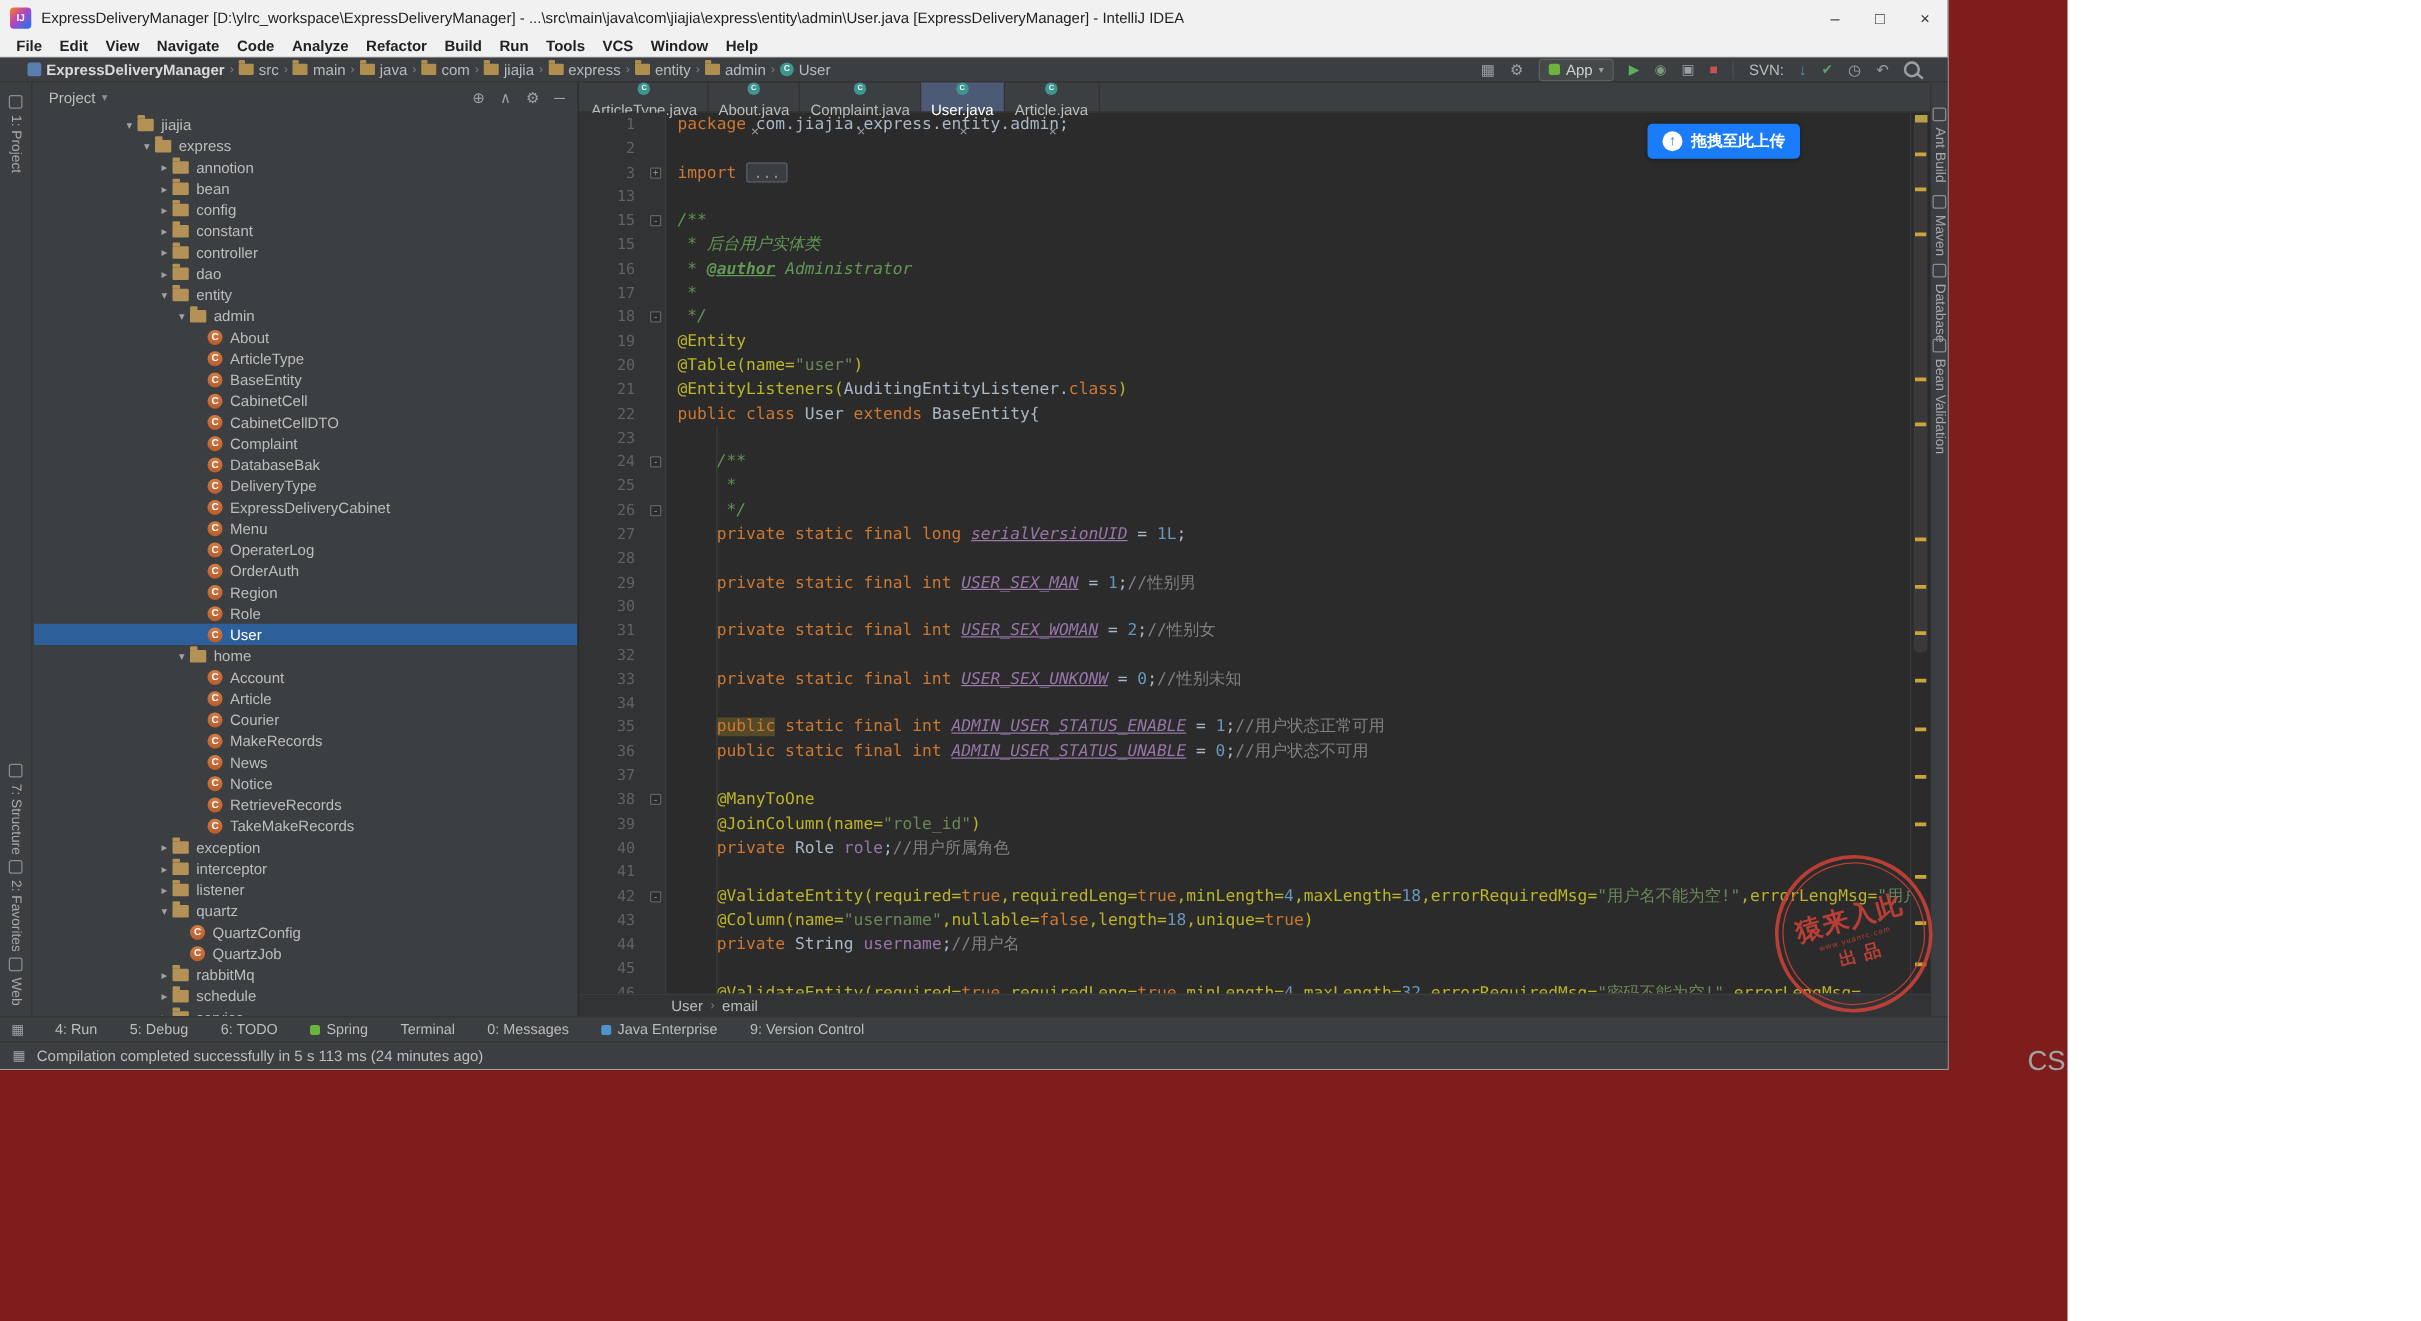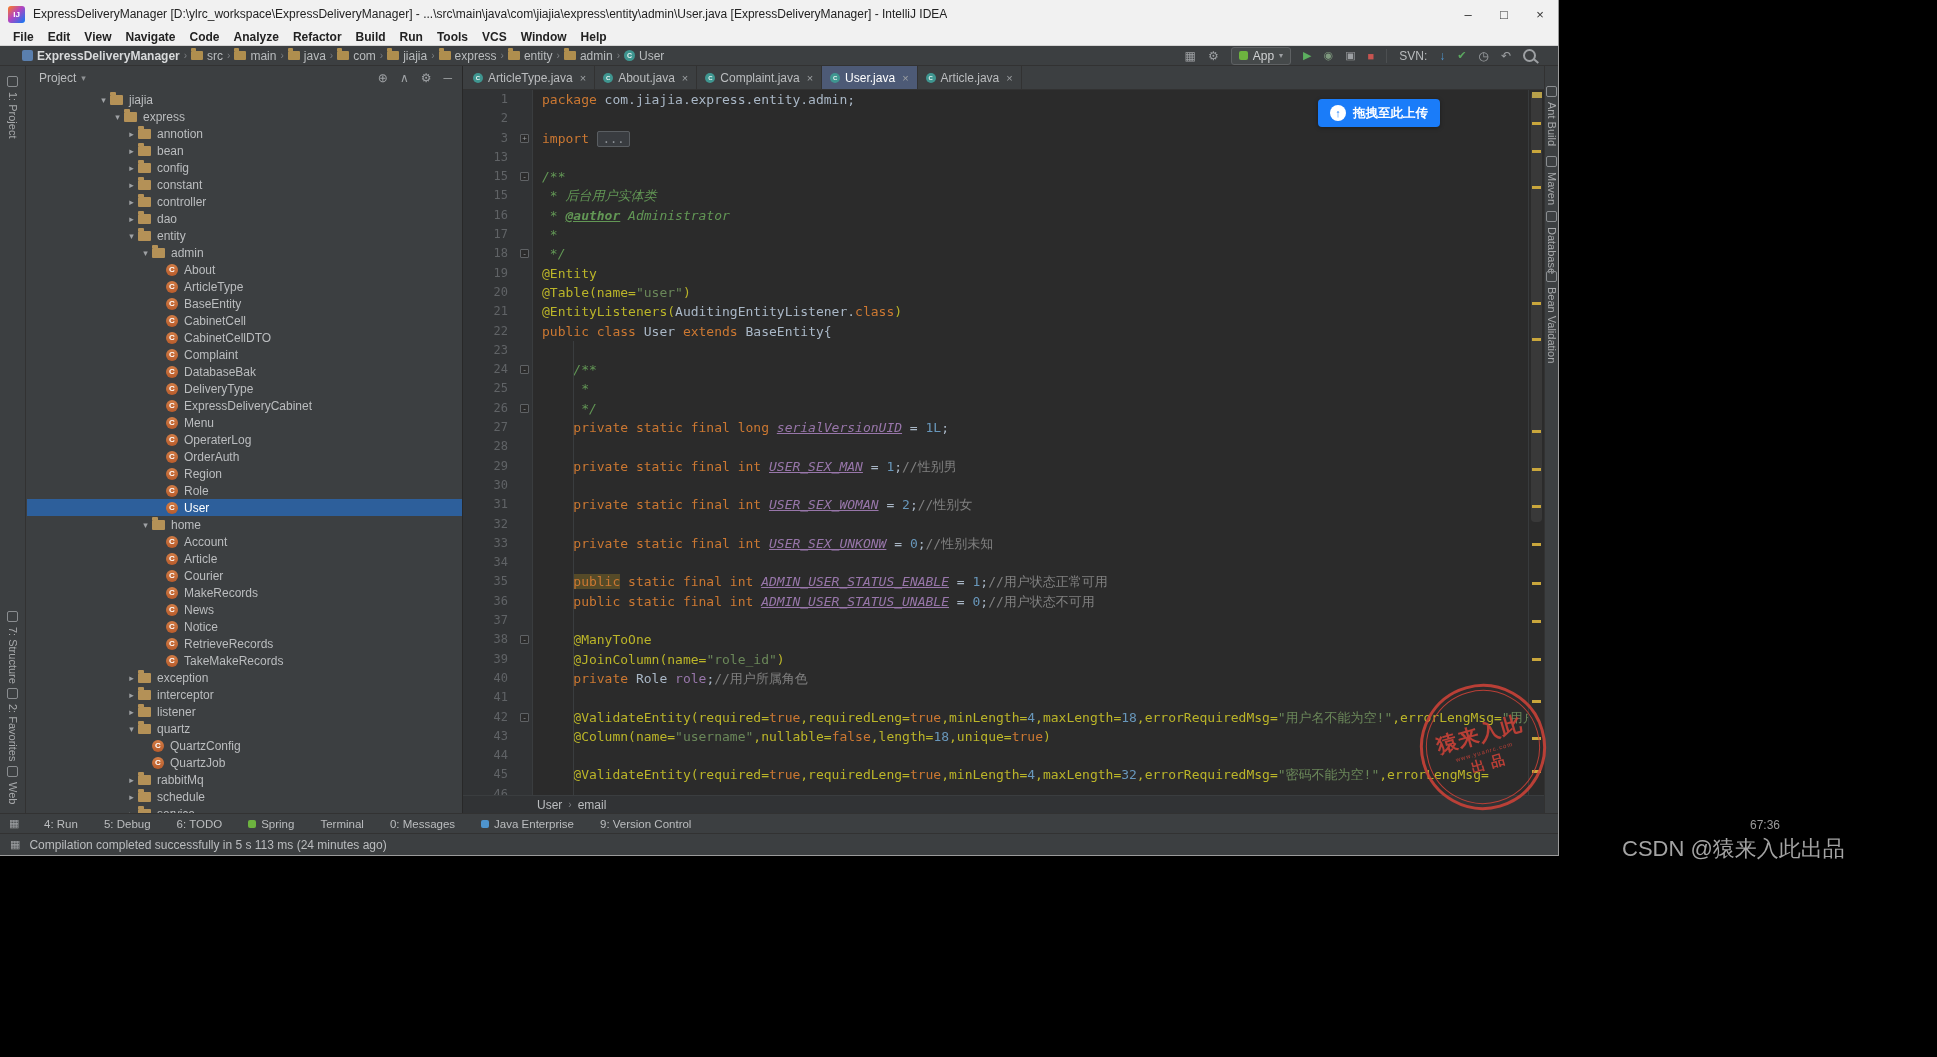--- a/index.html
+++ b/index.html
@@ -1,17 +1,17 @@
 <!DOCTYPE html>
 <html><head>
 <meta charset="utf-8">
 <style>
   html,body{margin:0;padding:0;}
   body{width:1937px;height:1057px;background:#ffffff;font-family:"Liberation Sans",sans-serif;}
-  .canvas{position:relative;width:1937px;height:1057px;overflow:hidden;background:#000000;}
+  .canvas{position:relative;width:1654px;height:1057px;overflow:hidden;background:#7f1d1d;}
   .ide{position:absolute;left:0;top:0;width:1558px;height:855px;background:#3c3f41;outline:1px solid #9b9b9b;}
 
   
   .titlebar{position:absolute;left:0;top:0;width:100%;height:28px;background:#f1f1f1;display:flex;align-items:center;padding-left:8px;box-sizing:border-box;}
   .app-logo{width:17px;height:17px;border-radius:3px;flex:none;background:linear-gradient(135deg,#fc801d 0%,#b444c0 45%,#0a7bf6 100%);color:#fff;font-size:8px;font-weight:bold;display:flex;align-items:center;justify-content:center;margin-right:8px;}
   .title-text{font-size:12px;color:#222;white-space:nowrap;overflow:hidden;}
   .win-controls{margin-left:auto;display:flex;height:100%;flex:none;}
   .win-btn{width:36px;height:100%;display:flex;align-items:center;justify-content:center;font-size:13px;color:#333;}
 
   
@@ -62,21 +62,21 @@
   .tree-row.selected{background:#2d5f9b;color:#fff;}
   .tw-arrow{width:13px;font-size:9px;color:#9fa2a5;text-align:center;flex:none;}
   .ic-folder{width:13px;height:10px;background:#b49157;border-radius:1px;position:relative;flex:none;margin-right:6px;}
   .ic-folder::before{content:"";position:absolute;top:-3px;left:0;width:6px;height:3px;background:#b49157;border-radius:1px 1px 0 0;}
   .ic-class{width:12px;height:12px;border-radius:50%;background:linear-gradient(180deg,#d27c45,#b85c2c);color:#fff;font-size:8px;font-weight:bold;display:flex;align-items:center;justify-content:center;flex:none;margin-right:6px;}
   .splitter{position:absolute;left:462px;top:66px;width:1px;height:747px;background:#282828;}
 
   
   .editor{position:absolute;left:463px;top:66px;width:1081px;height:747px;background:#2b2b2b;}
   .tabbar{height:24px;background:#3c3f41;border-bottom:1px solid #323232;display:flex;align-items:stretch;box-sizing:border-box;padding-left:2px;}
-  .tab{display:flex;align-items:center;gap:5px;padding:0 8px;font-size:12px;color:#bbbdbf;border-right:1px solid #323232;}
+  .tab{display:flex;align-items:center;gap:5px;padding:0 8px;font-size:12px;color:#bbbdbf;border-right:1px solid #323232;flex-direction:column;}
   .tab.active{background:#4d5a76;color:#fff;}
   .tab-ic{width:10px;height:10px;border-radius:50%;background:#3f9690;color:#eaf4f3;font-size:6px;font-weight:bold;display:flex;align-items:center;justify-content:center;flex:none;}
   .tab-close{color:#9da0a3;font-size:11px;margin-left:2px;}
   .code-area{position:absolute;top:24px;left:0;width:100%;height:705px;overflow:hidden;}
   .gutter{position:absolute;left:0;top:0;width:70px;height:100%;background:#313335;border-right:1px solid #3a3d3f;box-sizing:border-box;}
   .gut-num{height:19.3px;line-height:19.3px;text-align:right;padding-right:24px;font-family:"DejaVu Sans Mono",monospace;font-size:12px;color:#606366;}
   .fold-marker{position:absolute;right:3px;width:9px;height:9px;border:1px solid #5f6265;background:#2b2b2b;color:#9b9ea1;font-size:8px;line-height:7px;text-align:center;box-sizing:border-box;border-radius:1px;}
   .code-col{position:absolute;left:71px;top:0;right:16px;height:100%;overflow:hidden;}
   .code-line{height:19.3px;line-height:19.3px;white-space:pre;font-family:"DejaVu Sans Mono",monospace;font-size:13px;color:#a9b7c6;padding-left:8px;}
   .sg-k{color:#cc7832;}
@@ -596,20 +596,21 @@
             <div class="code-line"></div>
             <div class="code-line"><span class="sg-t">    </span><span class="sg-hl">public</span><span class="sg-k"> static final int</span><span class="sg-t"> </span><span class="sg-sf">ADMIN_USER_STATUS_ENABLE</span><span class="sg-t"> = </span><span class="sg-n">1</span><span class="sg-t">;</span><span class="sg-c">//用户状态正常可用</span></div>
             <div class="code-line"><span class="sg-t">    </span><span class="sg-k">public static final int</span><span class="sg-t"> </span><span class="sg-sf">ADMIN_USER_STATUS_UNABLE</span><span class="sg-t"> = </span><span class="sg-n">0</span><span class="sg-t">;</span><span class="sg-c">//用户状态不可用</span></div>
             <div class="code-line"></div>
             <div class="code-line"><span class="sg-t">    </span><span class="sg-an">@ManyToOne</span></div>
             <div class="code-line"><span class="sg-t">    </span><span class="sg-an">@JoinColumn(name=</span><span class="sg-s">"role_id"</span><span class="sg-an">)</span></div>
             <div class="code-line"><span class="sg-t">    </span><span class="sg-k">private</span><span class="sg-t"> Role </span><span class="sg-f">role</span><span class="sg-t">;</span><span class="sg-c">//用户所属角色</span></div>
             <div class="code-line"></div>
             <div class="code-line"><span class="sg-t">    </span><span class="sg-an">@ValidateEntity(required=</span><span class="sg-k">true</span><span class="sg-an">,requiredLeng=</span><span class="sg-k">true</span><span class="sg-an">,minLength=</span><span class="sg-n">4</span><span class="sg-an">,maxLength=</span><span class="sg-n">18</span><span class="sg-an">,errorRequiredMsg=</span><span class="sg-s">"用户名不能为空!"</span><span class="sg-an">,errorLengMsg=</span><span class="sg-s">"用户名长度4-18位!"</span></div>
             <div class="code-line"><span class="sg-t">    </span><span class="sg-an">@Column(name=</span><span class="sg-s">"username"</span><span class="sg-an">,nullable=</span><span class="sg-k">false</span><span class="sg-an">,length=</span><span class="sg-n">18</span><span class="sg-an">,unique=</span><span class="sg-k">true</span><span class="sg-an">)</span></div>
+            <div class="code-line"><span class="sg-t">    </span><span class="sg-k">private</span><span class="sg-t"> String </span><span class="sg-f">username</span><span class="sg-t">;</span><span class="sg-c">//用户名</span></div>
             <div class="code-line"></div>
             <div class="code-line"><span class="sg-t">    </span><span class="sg-an">@ValidateEntity(required=</span><span class="sg-k">true</span><span class="sg-an">,requiredLeng=</span><span class="sg-k">true</span><span class="sg-an">,minLength=</span><span class="sg-n">4</span><span class="sg-an">,maxLength=</span><span class="sg-n">32</span><span class="sg-an">,errorRequiredMsg=</span><span class="sg-s">"密码不能为空!"</span><span class="sg-an">,errorLengMsg=</span></div>
           </div>
         <div class="indent-guide"></div>
         <div class="scroll-strip" id="scroll-strip">
           <div class="scroll-thumb"></div>
           <div class="top-mark"></div>
         <div class="mark" style="top: 32px;"></div>
             <div class="mark" style="top: 60px;"></div>
             <div class="mark" style="top: 96px;"></div>

